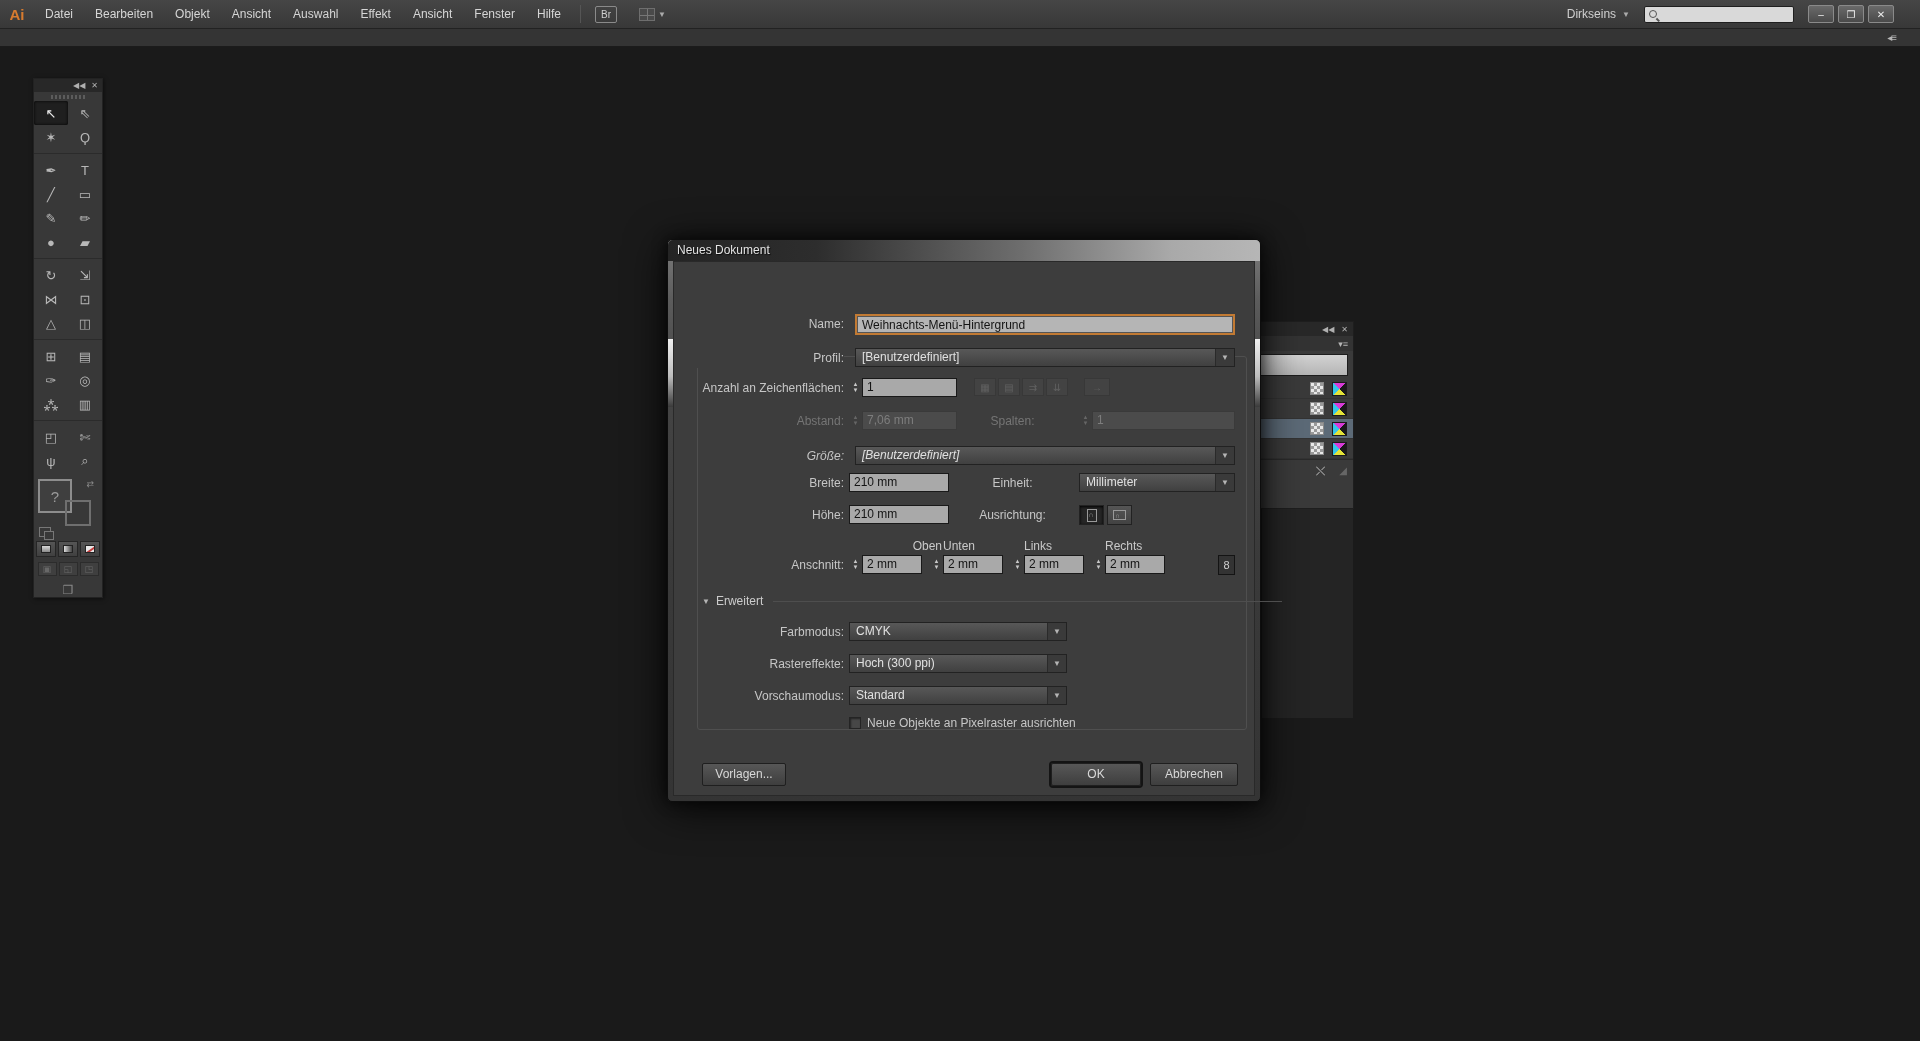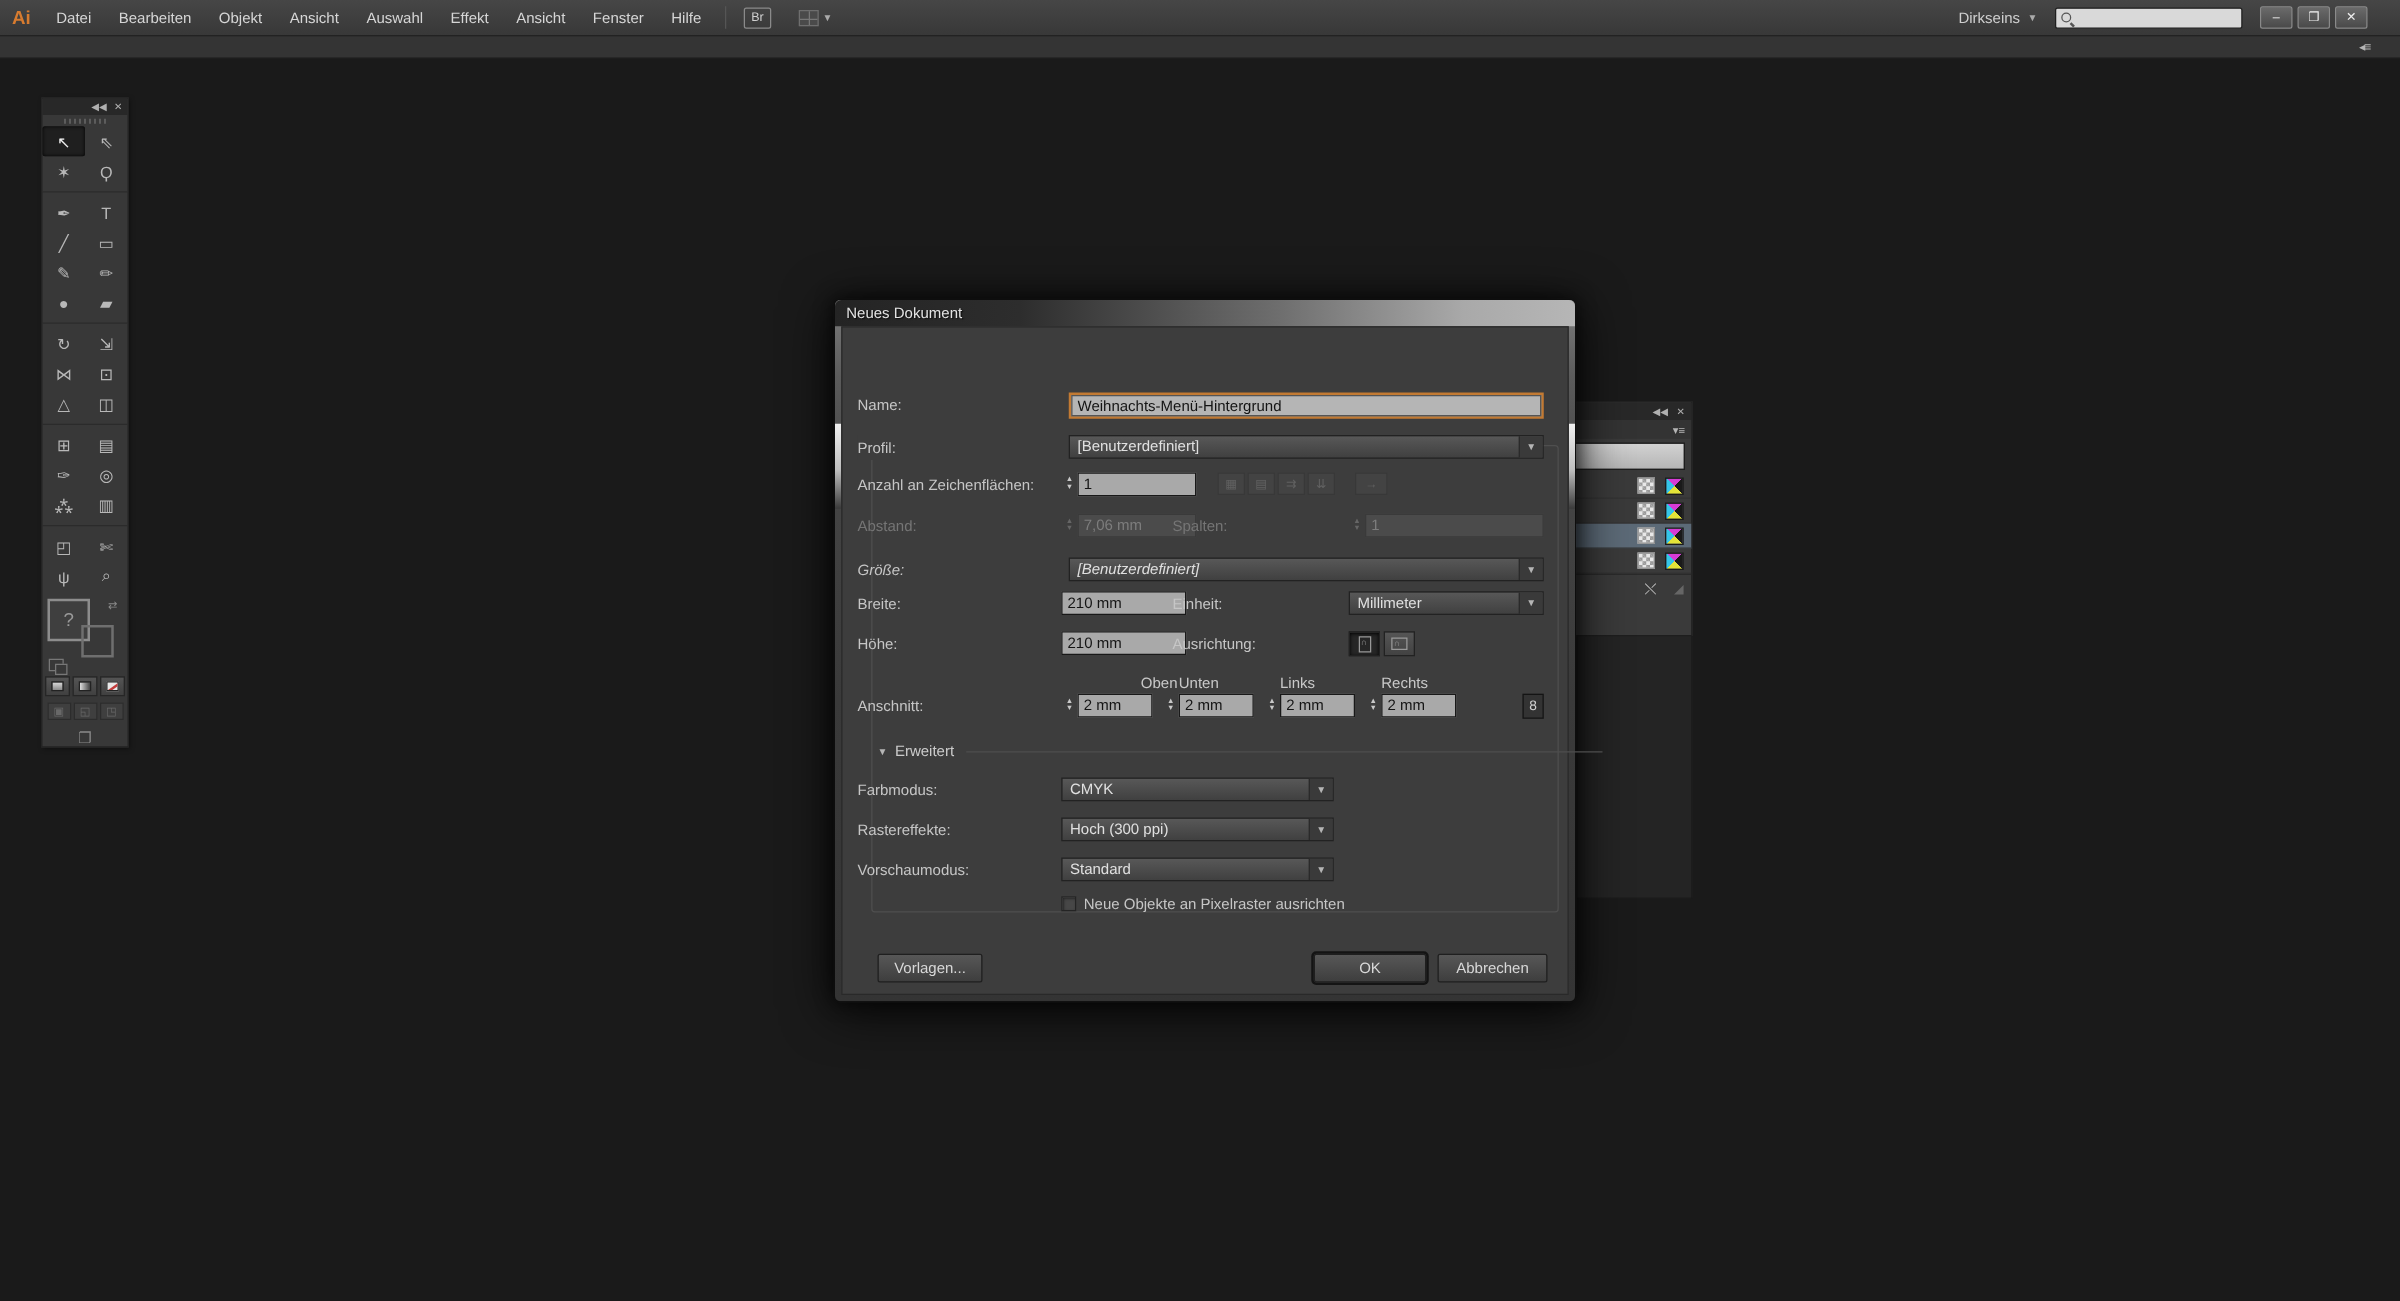--- a/index.html
+++ b/index.html
@@ -92,22 +92,22 @@
     background:linear-gradient(180deg,#7d7d7d 0,#5c5c5c 60px,#454545 140px,#3a3a3a 320px,#343434 100%);
     border:1px solid #0d0d0d; border-radius:5px; box-shadow:0 6px 40px rgba(0,0,0,.85), 0 0 14px rgba(0,0,0,.6); }
   .dlg-gloss { position:absolute; top:99px; width:5px; height:68px; background:linear-gradient(#f0f0f0,#bdbdbd 55%,#3a3a3a); }
   .dlg-gloss.l { left:0; } .dlg-gloss.r { right:0; }
   .dlg-title { height:21px; border-radius:5px 5px 0 0; padding-left:9px; line-height:20px; color:#e3e3e3;
     background:linear-gradient(90deg,#242424 0,#2d2d2d 25%,#6e6e6e 60%,#a9a9a9 85%,#b6b6b6 100%);
     text-shadow:1px 1px 1px rgba(0,0,0,.7); }
   .dlg-body { position:absolute; left:5px; right:5px; top:21px; bottom:5px; background:#3d3d3d; border:1px solid #292929; }
 
   .row { position:absolute; left:0; width:100%; height:20px; }
-  .lab { position:absolute; left:12px; width:170px; line-height:20px; color:#c6c6c6; }
-  .lab2 { position:absolute; left:264px; width:125px; text-align:left; line-height:20px; color:#c6c6c6; }
+  .lab { position:absolute; left:0; width:170px; text-align:right; line-height:20px; color:#c6c6c6; }
+  .lab2 { position:absolute; left:276px; width:125px; text-align:center; line-height:20px; color:#c6c6c6; }
   .dis { color:#757575 !important; }
 
   .tfield { position:absolute; height:19px; background:#a9a9a9; border:1px solid #191919; color:#141414;
     line-height:17px; padding:0 4px; font-size:12px; }
   .namewrap { position:absolute; left:181px; width:380px; height:21px; border:2px solid #c27a33; background:#b5b5b5; }
   .namewrap input { width:100%; height:100%; border:1px solid #555; background:#b5b5b5; color:#141414;
     font-family:"Liberation Sans",sans-serif; font-size:12px; padding:0 4px; outline:none; }
 
   .ddown { position:absolute; height:19px; background:linear-gradient(#585858,#404040); border:1px solid #222;
     color:#e0e0e0; display:flex; align-items:center; }

